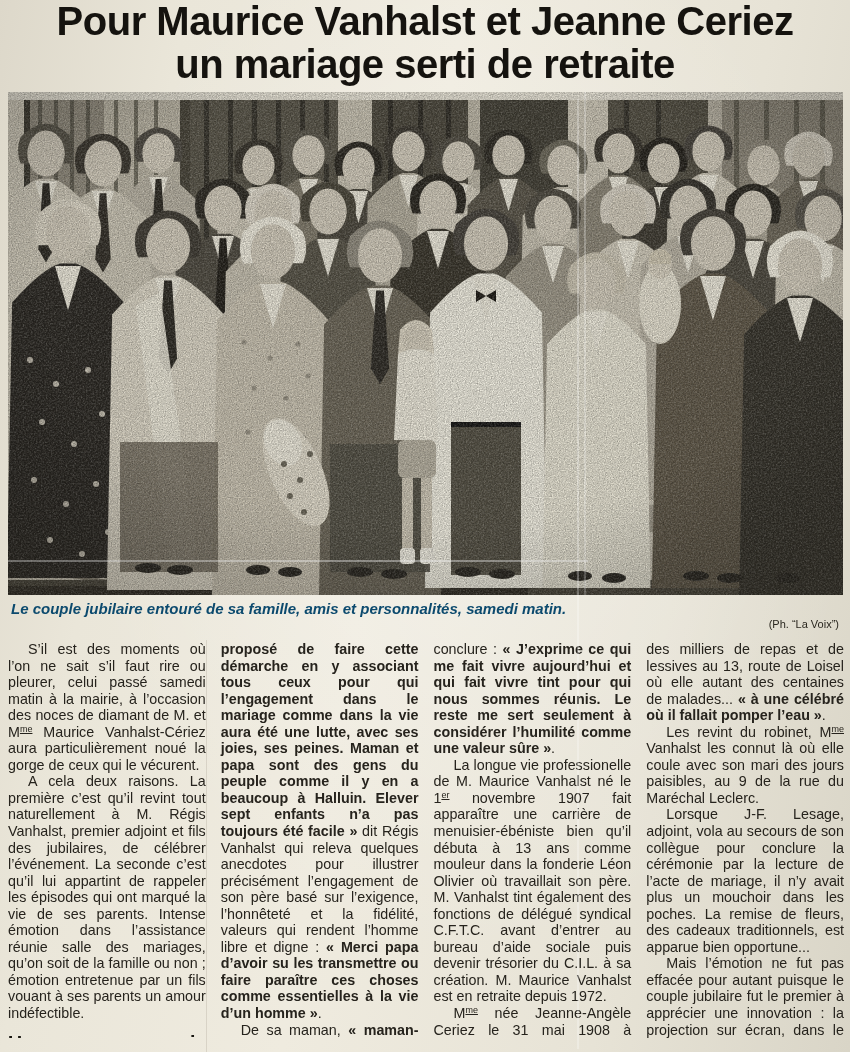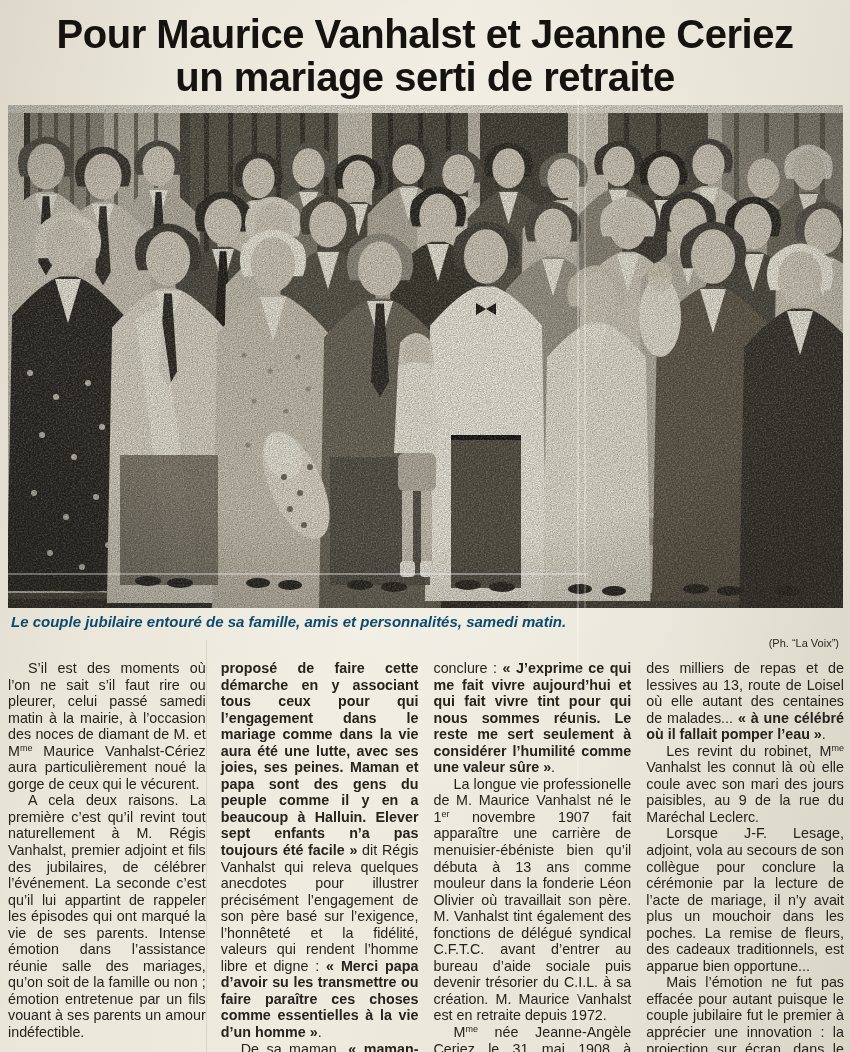--- a/index.html
+++ b/index.html
@@ -3,35 +3,35 @@
 <meta charset="utf-8">
 <style>
   html,body{margin:0;padding:0;}
   body{
     width:850px;height:1052px;overflow:hidden;position:relative;
     background:
       radial-gradient(ellipse at 55% 40%, rgba(255,255,255,.35), rgba(0,0,0,0) 60%),
       linear-gradient(100deg,#ddd8ca 0%,#eae6d9 18%,#efebdf 45%,#e7e3d6 75%,#d9d5c7 100%);
     font-family:"Liberation Sans",sans-serif;color:#221f1b;
   }
-  .headline{padding-top:13px;text-align:center;font-weight:700;
+  .headline{padding-top:0;text-align:center;font-weight:700;
     font-size:40px;line-height:43px;letter-spacing:-.5px;color:#15130f;}
   .photo-wrap{margin:6px 7px 0 8px;height:503px;position:relative;}
   .photo-wrap svg{display:block;}
   .caption-row{margin:5px 9px 0 11px;}
   .caption{font-size:15px;font-weight:700;font-style:italic;color:#0c4a6e;}
-  .credit{font-size:11px;text-align:right;color:#2a271f;margin-top:7px;margin-right:2px;}
+  .credit{font-size:11px;text-align:right;color:#2a271f;margin-top:1px;margin-right:2px;}
   .cols{display:flex;gap:15px;margin:11px 6px 0 8px;height:397px;overflow:hidden;}
   .col{flex:1 1 0;text-align:justify;font-size:14.3px;line-height:16.55px;color:#26231d;}
   .col p{margin:0;text-indent:20px;}
   .col p.noindent{text-indent:0;}
   .col p.cont{text-align-last:justify;}
   .col h2{font-size:19.5px;line-height:21px;margin:11px 0 8px;color:#17150f;letter-spacing:-.2px;}
   .b{font-weight:700;}
-  sup{font-size:9px;line-height:0;vertical-align:5px;}
+  sup{font-size:9px;line-height:0;vertical-align:5px;text-decoration:underline;}
   .crease-v{position:absolute;top:99px;left:577px;width:2px;height:950px;
     background:rgba(255,255,255,.28);pointer-events:none;}
   .crease-v2{position:absolute;top:640px;left:206px;width:1px;height:412px;
     background:rgba(120,112,95,.18);pointer-events:none;}
 </style>
 </head>
 <body>
 
 <div class="headline">
   <div>Pour Maurice Vanhalst et Jeanne Ceriez</div>

